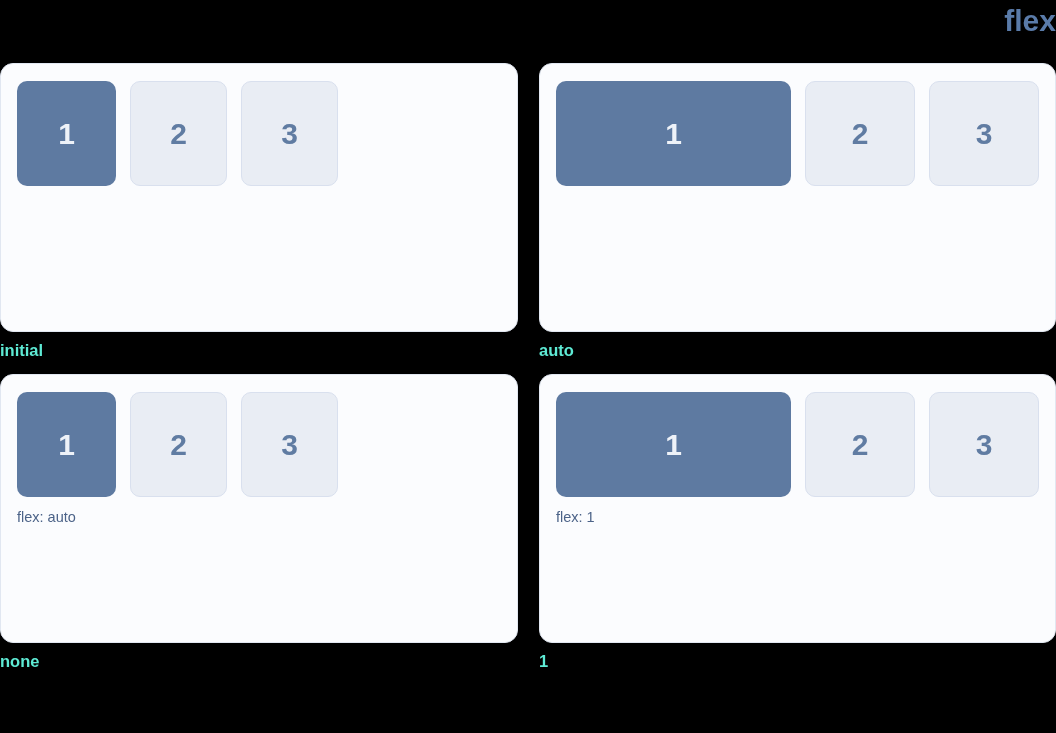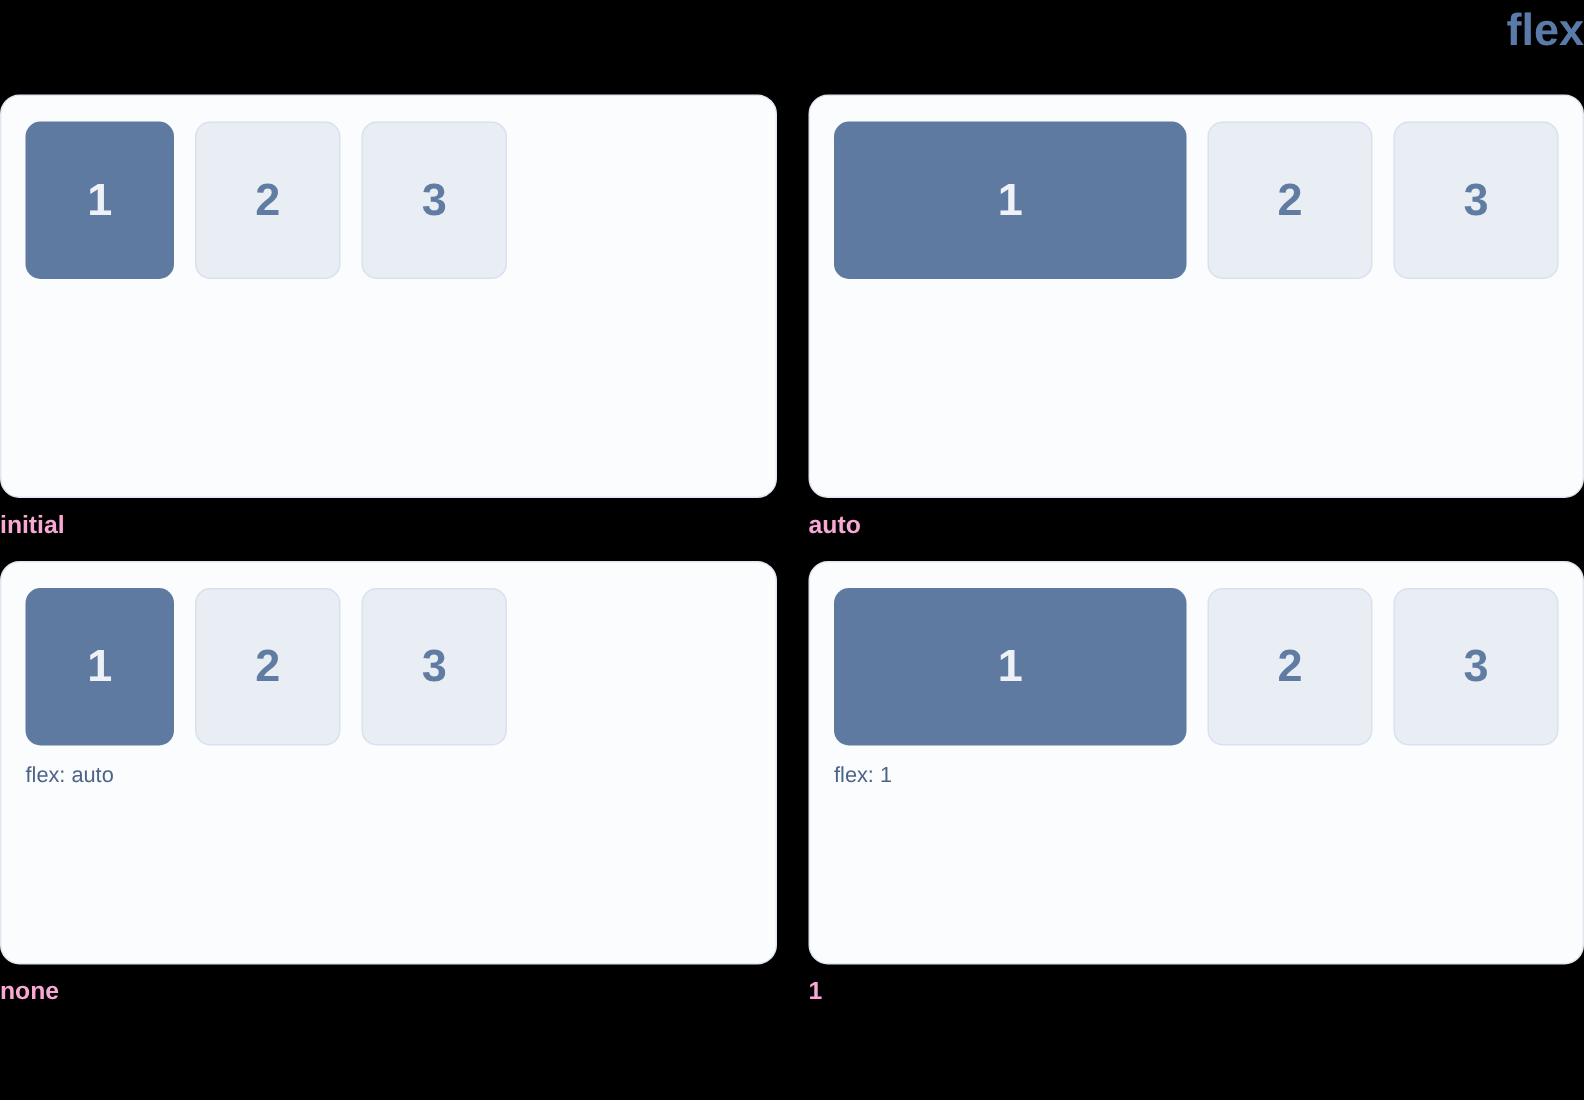--- a/index.html
+++ b/index.html
@@ -63,21 +63,21 @@
     margin-top: 12px;
     font-size: 14.5px;
     font-weight: 500;
     color: #4c6388;
   }
   .caption {
     margin-top: 8px;
     font-size: 16.5px;
     line-height: 20px;
     font-weight: 700;
-    color: #f9a8d4;
+    color: #5eead4;
   }
 </style>
 </head>
 <body>
 
 <h1 class="page-title">flex</h1>
 
 <div class="demo-grid">
 
   <section class="cell">

